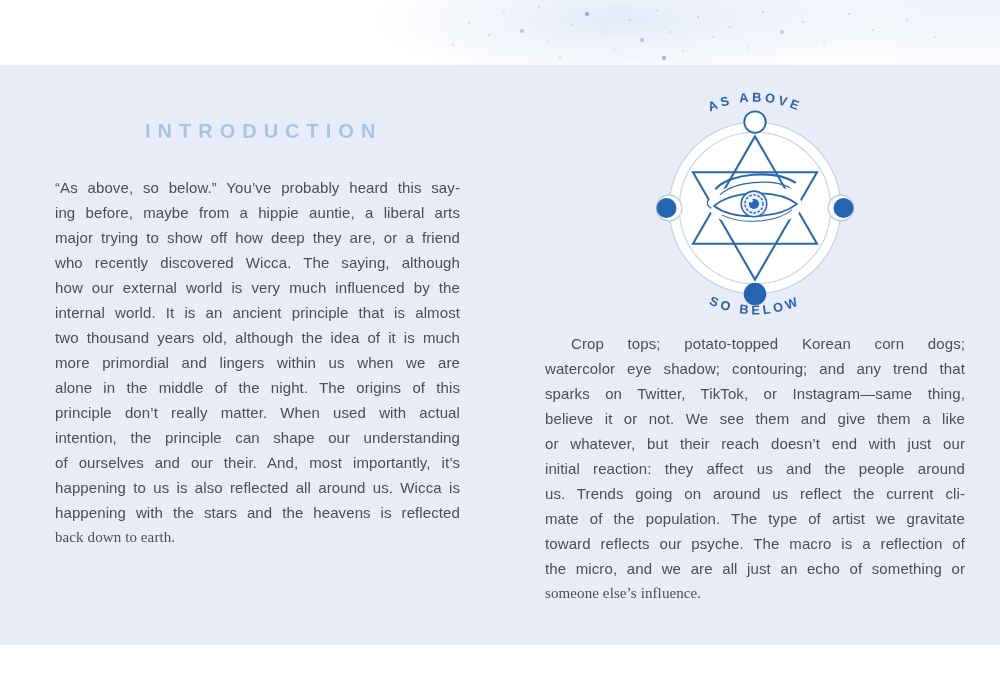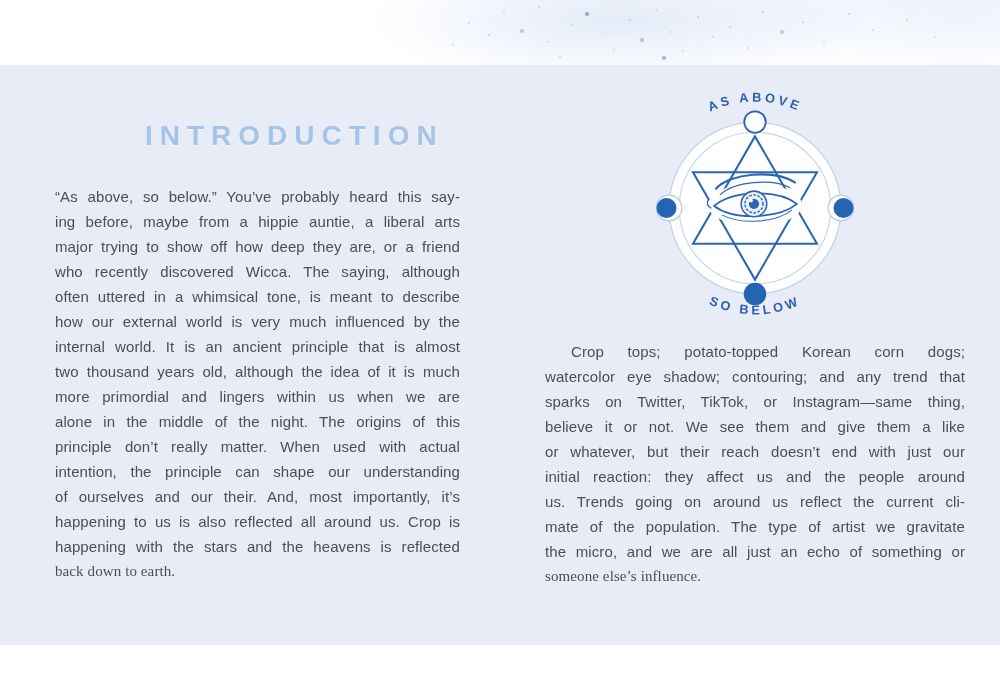--- a/index.html
+++ b/index.html
@@ -39,34 +39,34 @@
     position:absolute;left:0;top:65px;width:1000px;height:580px;
     background:#e7ecf6;
   }
   .footer-band{
     position:absolute;left:0;top:645px;width:1000px;height:55px;background:#ffffff;
   }
   
   .left-col{position:absolute;left:55px;top:120px;width:405px;}
   .chapter-heading{
     margin:0 0 32px 90px;
-    font-size:28px;font-weight:bold;letter-spacing:7px;
+    font-size:20px;font-weight:bold;letter-spacing:7px;
     color:#a6c3e9;
     text-shadow:0 1px 0 rgba(255,255,255,.55);
   }
   .pline{
     text-align:justify;text-align-last:justify;
     font-size:15px;line-height:25px;color:#4d4e55;letter-spacing:.1px;
   }
   .pline.last{text-align-last:left;font-family:Liberation Serif, serif;}
   .pline.indent{text-indent:26px;}
   
   .right-col{position:absolute;left:545px;top:75px;width:420px;}
   .illustration-wrap{width:246px;margin:0 auto -14px auto;}
-  .right-text{margin-top:8px;}
+  .right-text{margin-top:0;}
   
   .arc-label{
     font-family:"Liberation Sans",sans-serif;
     font-size:12.5px;font-weight:bold;letter-spacing:3.2px;fill:#2a5fae;
   }
 </style>
 </head>
 <body>
 
 <div class="top-band">
@@ -75,30 +75,29 @@
 
 <div class="content-band"></div>
 
 <div class="left-col">
   <h1 class="chapter-heading">INTRODUCTION</h1>
   <div>
     <div class="pline">“As above, so below.” You’ve probably heard this say-</div>
     <div class="pline">ing before, maybe from a hippie auntie, a liberal arts</div>
     <div class="pline">major trying to show off how deep they are, or a friend</div>
     <div class="pline">who recently discovered Wicca. The saying, although</div>
-    <div class="pline">often uttered in a whimsical tone, is meant to describe</div>
     <div class="pline">how our external world is very much influenced by the</div>
     <div class="pline">internal world. It is an ancient principle that is almost</div>
     <div class="pline">two thousand years old, although the idea of it is much</div>
     <div class="pline">more primordial and lingers within us when we are</div>
     <div class="pline">alone in the middle of the night. The origins of this</div>
     <div class="pline">principle don’t really matter. When used with actual</div>
     <div class="pline">intention, the principle can shape our understanding</div>
     <div class="pline">of ourselves and our their. And, most importantly, it’s</div>
-    <div class="pline">happening to us is also reflected all around us. Crop is</div>
+    <div class="pline">happening to us is also reflected all around us. Wicca is</div>
     <div class="pline">happening with the stars and the heavens is reflected</div>
     <div class="pline last">back down to earth.</div>
   </div>
 </div>
 
 <div class="right-col">
   <div class="illustration-wrap">
     <svg width="246" height="266" viewBox="0 0 240 260">
       <defs>
         <path id="arcTop" d="M 34.8,70.4 A 104 104 0 0 1 205.2,70.4"></path>
@@ -153,20 +152,21 @@
 
   <div class="right-text">
     <div class="pline indent">Crop tops; potato-topped Korean corn dogs;</div>
     <div class="pline">watercolor eye shadow; contouring; and any trend that</div>
     <div class="pline">sparks on Twitter, TikTok, or Instagram—same thing,</div>
     <div class="pline">believe it or not. We see them and give them a like</div>
     <div class="pline">or whatever, but their reach doesn’t end with just our</div>
     <div class="pline">initial reaction: they affect us and the people around</div>
     <div class="pline">us. Trends going on around us reflect the current cli-</div>
     <div class="pline">mate of the population. The type of artist we gravitate</div>
+    <div class="pline">toward reflects our psyche. The macro is a reflection of</div>
     <div class="pline">the micro, and we are all just an echo of something or</div>
     <div class="pline last">someone else’s influence.</div>
   </div>
 </div>
 
 <div class="footer-band">
   
   
 </div>
 

